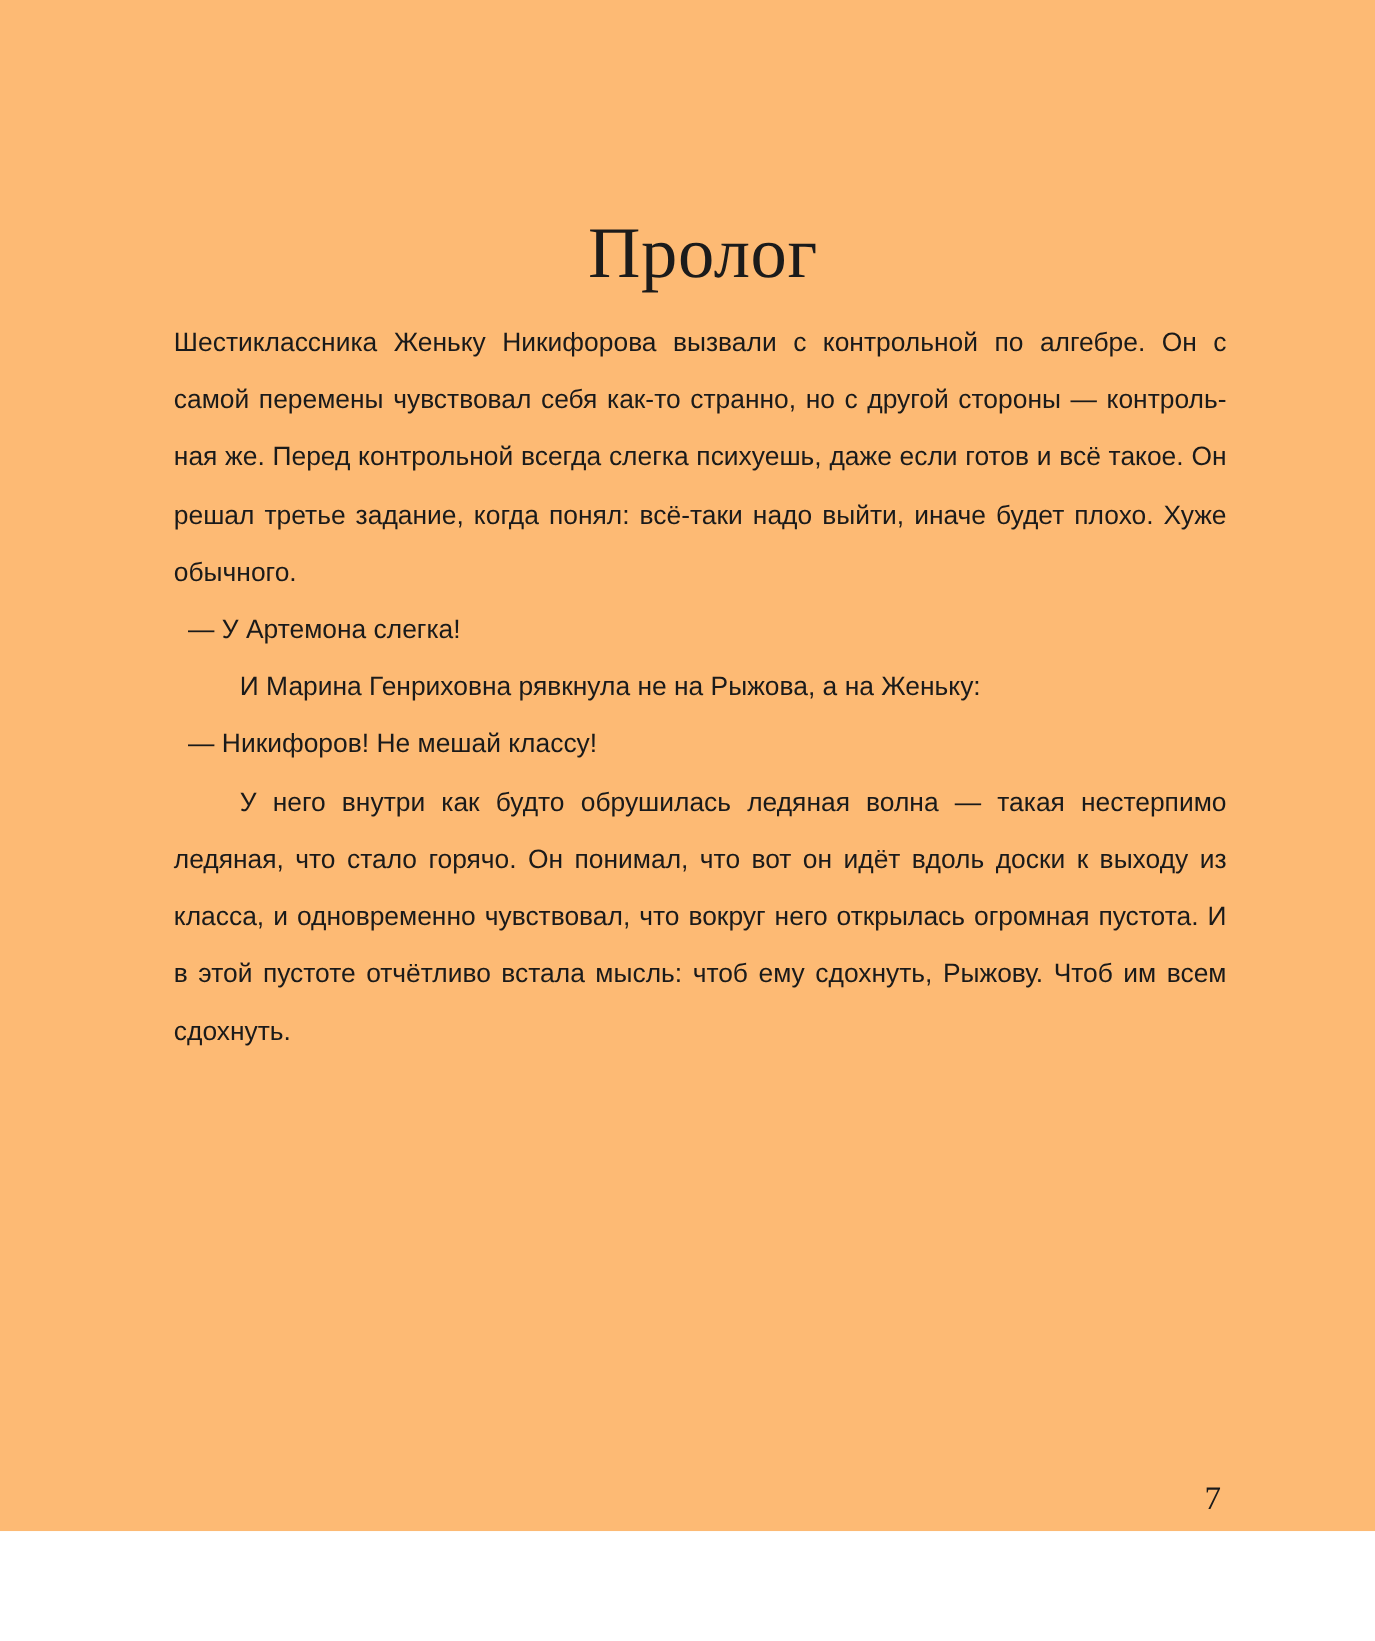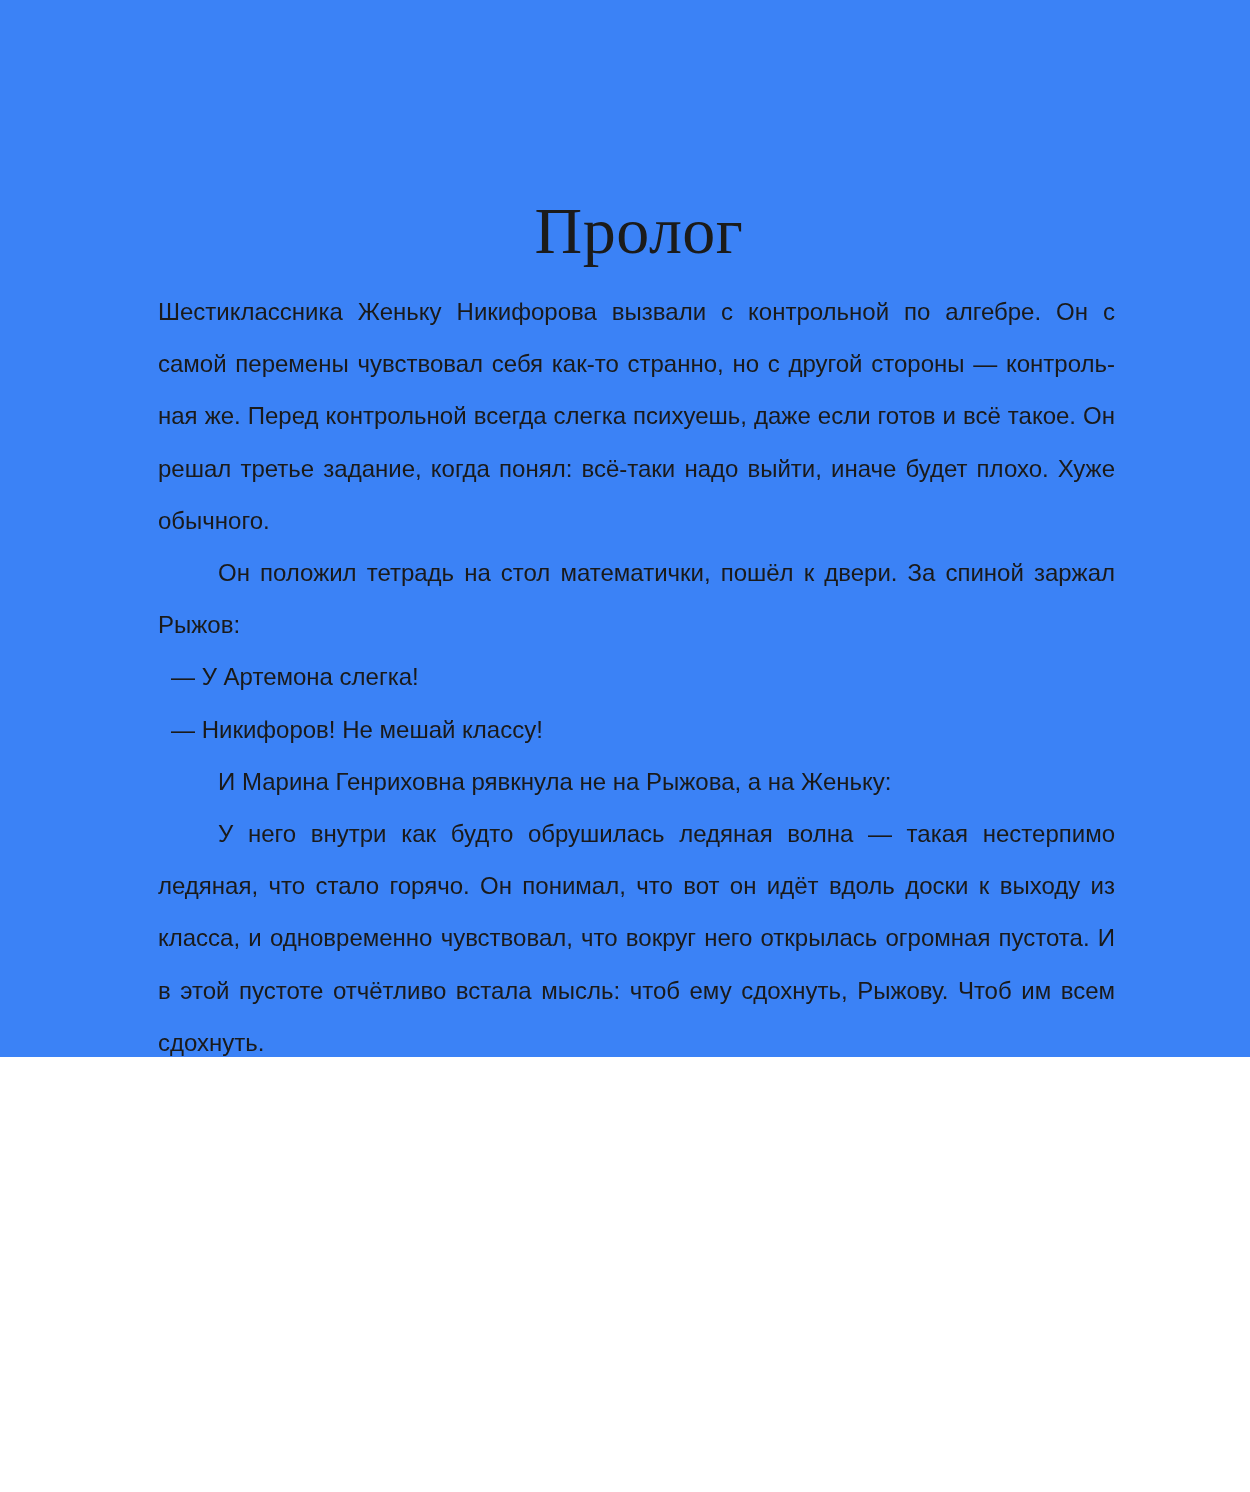--- a/index.html
+++ b/index.html
@@ -5,23 +5,23 @@
 <style>
   html, body {
     margin: 0;
     padding: 0;
     background: #ffffff;
   }
 
   .page {
     position: relative;
     width: 1250px;
-    height: 1057px;
+    height: 1392px;
     margin: 0 auto;
-    background: #3b82f6;
+    background: #fdba74;
     overflow: hidden;
     box-sizing: border-box;
   }
 
   
   .chapter-title {
     position: absolute;
     left: 0;
     right: 0;
     top: 152px;
@@ -101,27 +101,26 @@
 <body>
 
 <div class="page">
 
   <h1 class="chapter-title">Пролог</h1>
 
   <div class="text-column">
 
     <p class="para flush short-end">Шестиклассника Женьку Никифорова вызвали с кон­трольной по алгебре. Он с самой перемены чувствовал себя как-то странно, но с другой стороны — контроль­ная же. Перед контрольной всегда слегка психуешь, даже если готов и всё такое. Он решал третье задание, когда понял: всё-таки надо выйти, иначе будет плохо. Хуже обычного.</p>
 
-    <p class="para indent short-end">Он положил тетрадь на стол математички, пошёл к двери. За спиной заржал Рыжов:</p>
 
     <p class="para dialogue">— У Артемона слегка!</p>
 
+    <p class="para indent short-end">И Марина Генриховна рявкнула не на Рыжова, а на Женьку:</p>
+
     <p class="para dialogue">— Никифоров! Не мешай классу!</p>
-
-    <p class="para indent short-end">И Марина Генриховна рявкнула не на Рыжова, а на Женьку:</p>
 
     <p class="para indent short-end">У него внутри как будто обрушилась ледяная волна — такая нестерпимо ледяная, что стало горячо. Он понимал, что вот он идёт вдоль доски к выходу из класса, и одно­временно чувствовал, что вокруг него открылась огром­ная пустота. И в этой пустоте отчётливо встала мысль: чтоб ему сдохнуть, Рыжову. Чтоб им всем сдохнуть.</p>
 
   </div>
 
   <div class="folio">7</div>
 
 </div>
 
 </body></html>

